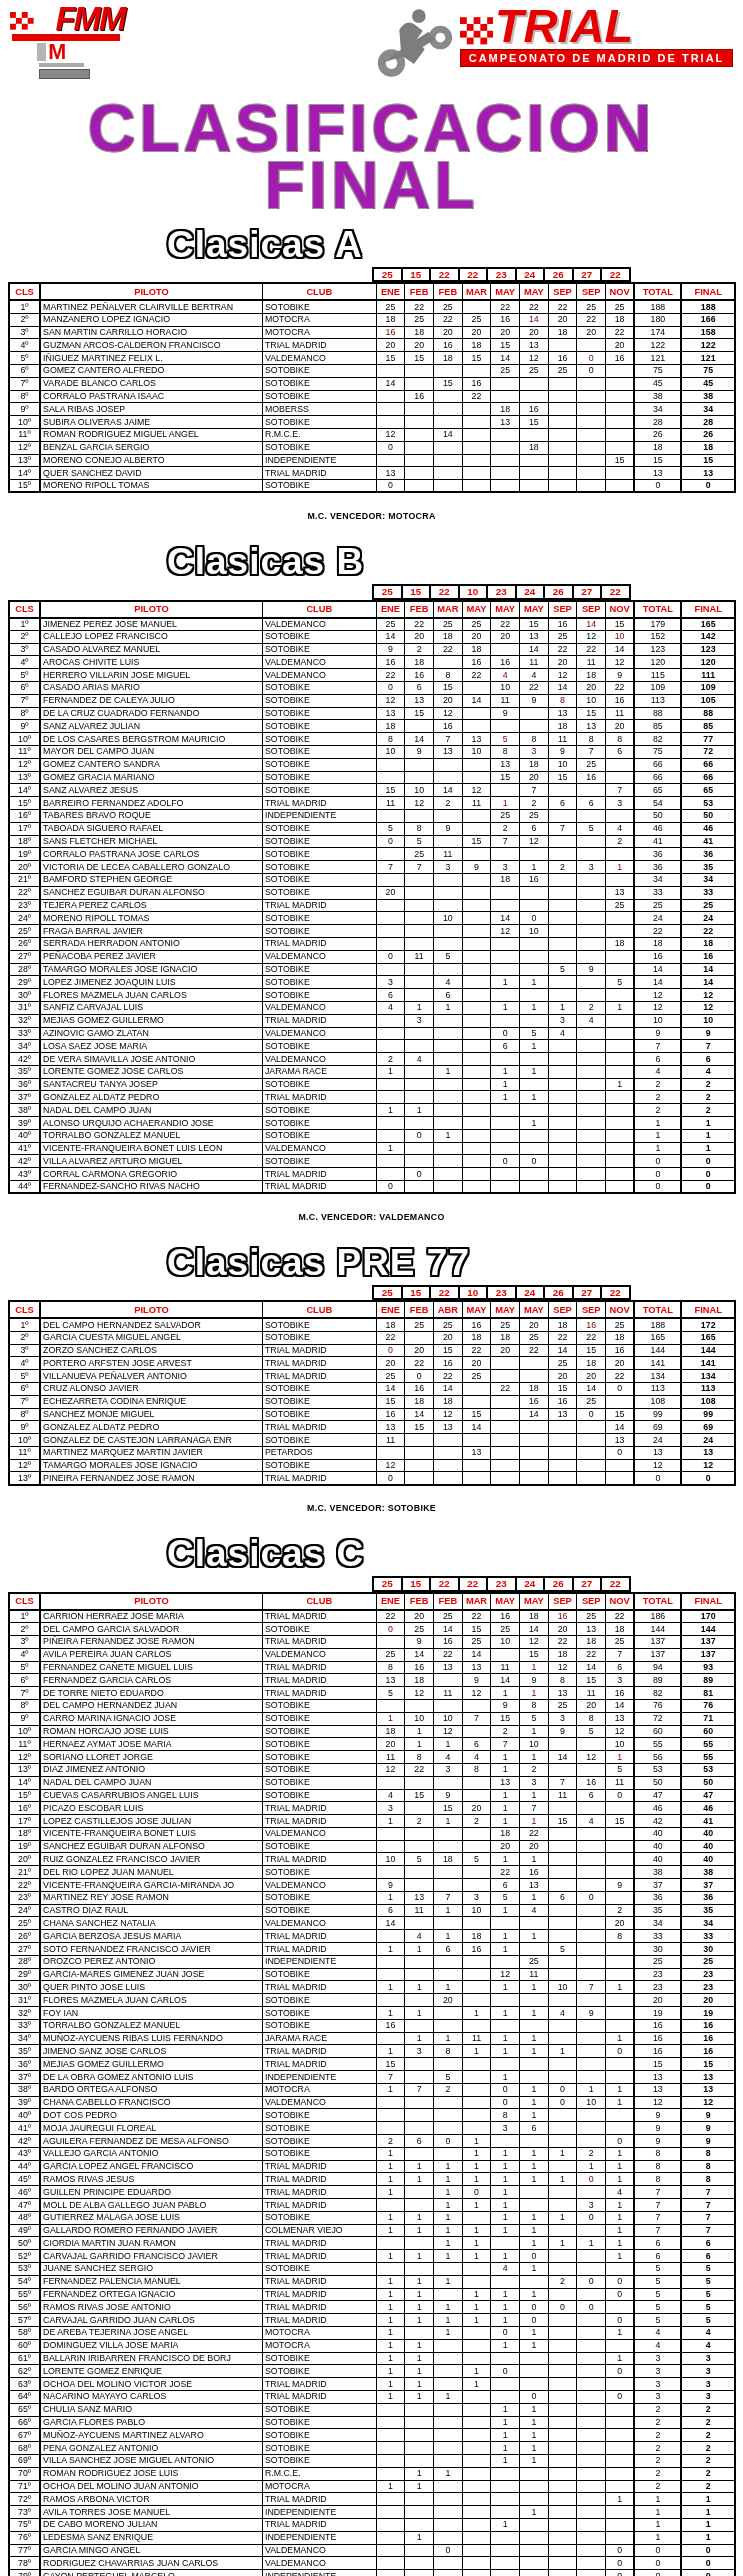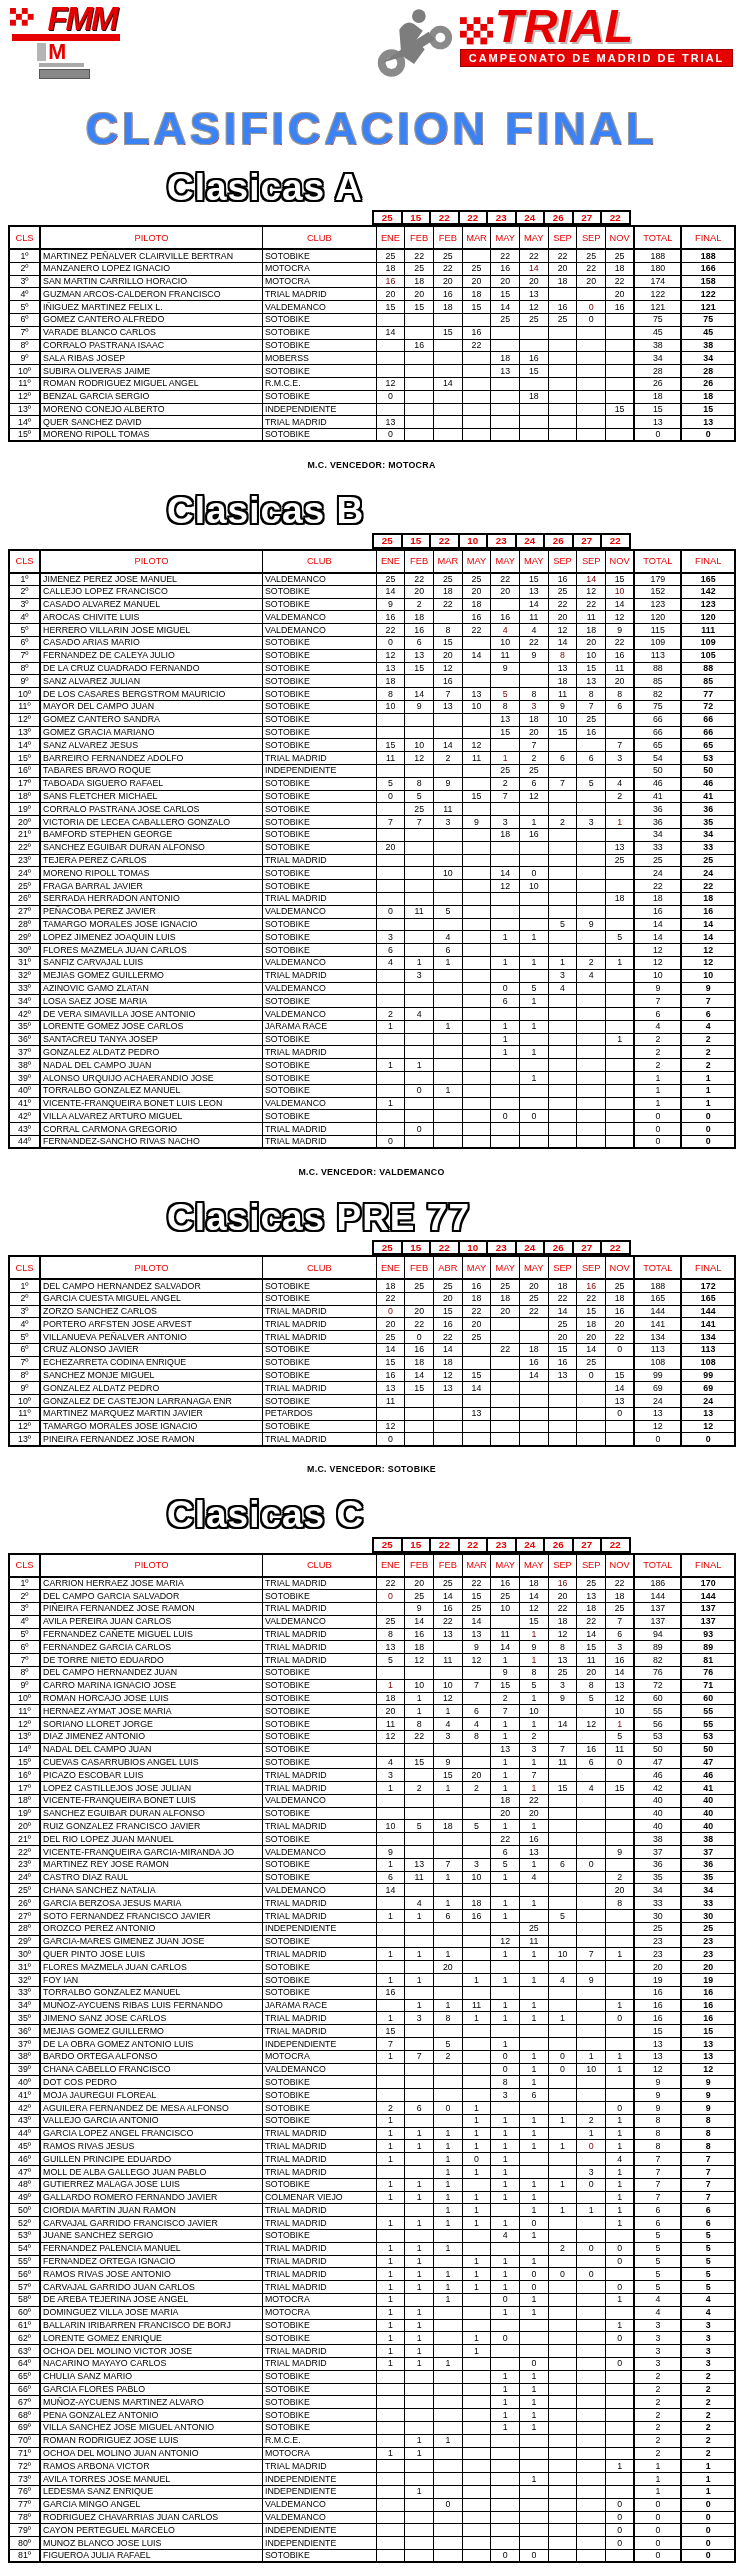--- a/index.html
+++ b/index.html
@@ -3,48 +3,48 @@
 <meta charset="utf-8">
 <style>
   :root{ --red:#e60000; --ink:#000; }
   *{ box-sizing:border-box; }
   body{ margin:0; background:#fff; width:743px; font-family:"Liberation Sans",sans-serif; color:var(--ink); }
   .page{ width:743px; overflow:hidden; }
 
   
   .hdr{ display:flex; justify-content:space-between; align-items:flex-start; padding:3.9px 9.8px 0; height:98px; }
   .fmm{ width:177px; }
-  .fmm-top{ display:flex; align-items:center; gap:12px; }
+  .fmm-top{ display:flex; align-items:flex-end; gap:20px; }
   .fmm-text{ font-size:33px; font-weight:bold; font-style:italic; color:var(--red); letter-spacing:-2px; text-shadow:1px 1px 0 #300; line-height:29.5px; }
   .fmm-redbar{ width:108px; height:6.9px; background:var(--red); margin:1px 0 2px 2px; }
   .fmm-m{ font-size:21.6px; font-weight:bold; color:var(--red); line-height:17.7px; margin-left:27.5px; border-left:9.8px solid #b5b5b5; padding-left:2px; }
   .fmm-grey{ width:45px; height:3.9px; background:#aaa; margin:2px 0 2px 29.5px; }
   .fmm-box{ width:51px; height:9.8px; background:#888; margin-left:29.5px; border:1px solid #555; }
   .trial{ display:flex; align-items:flex-start; gap:2px; }
   .trial-right{ display:flex; flex-direction:column; align-items:flex-start; }
   .trial-row{ display:flex; align-items:flex-end; gap:2px; }
   .trial-text{ font-size:47px; font-weight:bold; font-style:italic; color:var(--red); letter-spacing:0px; line-height:43px; text-shadow:2px 2px 0 #bbb; }
   .trial-banner{ background:var(--red); color:#fff; font-size:11px; font-weight:bold; letter-spacing:2px; padding:2px 7.9px; margin-top:2px; border:1px solid #900; white-space:nowrap; }
 
   
-  .main-title{ margin:2px 0 0; text-align:center; font-size:45px; font-weight:bold; letter-spacing:3.9px; color:#3b82f6;
+  .main-title{ margin:2px 0 0; text-align:center; font-size:66px; font-weight:bold; letter-spacing:3.9px; color:#a21caf;
     text-shadow:-1px -1px 0 #9a9a9a,1px -1px 0 #9a9a9a,-1px 1px 0 #9a9a9a,1px 1px 0 #b05050; line-height:57px; }
   .section-title{ margin:9.8px 0 2px 167px; font-size:37px; font-weight:bold; letter-spacing:1px; color:#fff; width:fit-content;
     text-shadow:-2px -2px 0 #000,2px -2px 0 #000,-2px 2px 0 #000,2px 2px 0 #000,-2px 0 0 #000,2px 0 0 #000,0 -2px 0 #000,0 2px 0 #000; line-height:41px; }
 
   
   .dates-strip{ display:flex; margin-left:372px; height:15.7px; }
   .db{ width:30.5px; margin-left:-2px; height:15.7px; line-height:11.8px; border:2px solid #000; background:#fff;
        color:var(--red); font-weight:bold; font-size:9.8px; text-align:center; }
   .db:first-child{ margin-left:0; }
 
   
   table.cls-table{ border-collapse:collapse; table-layout:fixed; width:728px; margin:0 7.9px; border:2px solid #000; }
   table.cls-table th{ border:1px solid #000; border-top:2px solid #000; border-bottom:2px solid #000;
-      color:var(--red); font-size:9.3px; font-weight:normal; height:23px; padding:0 1px; white-space:nowrap; overflow:hidden; background:#fff; }
+      color:var(--red); font-size:9.3px; font-weight:bold; height:17px; padding:0 1px; white-space:nowrap; overflow:hidden; background:#fff; }
   table.cls-table td{ border:1px solid #000; font-size:8.8px; height:12.8px; line-height:10.8px; padding:0 2px; white-space:nowrap; overflow:hidden; background:#fff; }
   td.c{ text-align:center; padding:0; }
   td.piloto, td.club{ text-align:left; }
   td.final{ font-weight:bold; border-left:2px solid #000 !important; }
   td.total{ border-left:2px solid #000 !important; }
   td.cls{ border-right:2px solid #000 !important; }
   th.th-cls{ border-right:2px solid #000 !important; }
   th.th-total, th.th-final{ border-left:2px solid #000 !important; }
   td.red{ background:var(--red); color:#7a0000; }
 
@@ -2621,20 +2621,36 @@
             <td class="c score"></td>
             <td class="c score red"></td>
             <td class="c score">1</td>
             <td class="c score"></td>
             <td class="c score"></td>
             <td class="c score"></td>
             <td class="c total">1</td>
             <td class="c final">1</td>
           </tr>
           <tr>
+            <td class="c cls">75º</td>
+            <td class="piloto">DE CABO MORENO JULIAN</td>
+            <td class="club">TRIAL MADRID</td>
+            <td class="c score"></td>
+            <td class="c score"></td>
+            <td class="c score"></td>
+            <td class="c score"></td>
+            <td class="c score">1</td>
+            <td class="c score red"></td>
+            <td class="c score"></td>
+            <td class="c score"></td>
+            <td class="c score"></td>
+            <td class="c total">1</td>
+            <td class="c final">1</td>
+          </tr>
+          <tr>
             <td class="c cls">76º</td>
             <td class="piloto">LEDESMA SANZ ENRIQUE</td>
             <td class="club">INDEPENDIENTE</td>
             <td class="c score"></td>
             <td class="c score">1</td>
             <td class="c score red"></td>
             <td class="c score"></td>
             <td class="c score"></td>
             <td class="c score"></td>
             <td class="c score"></td>

